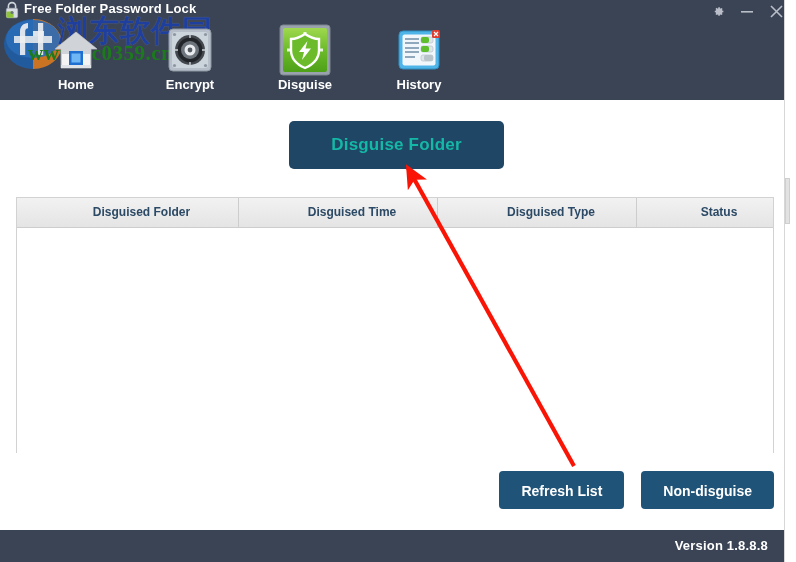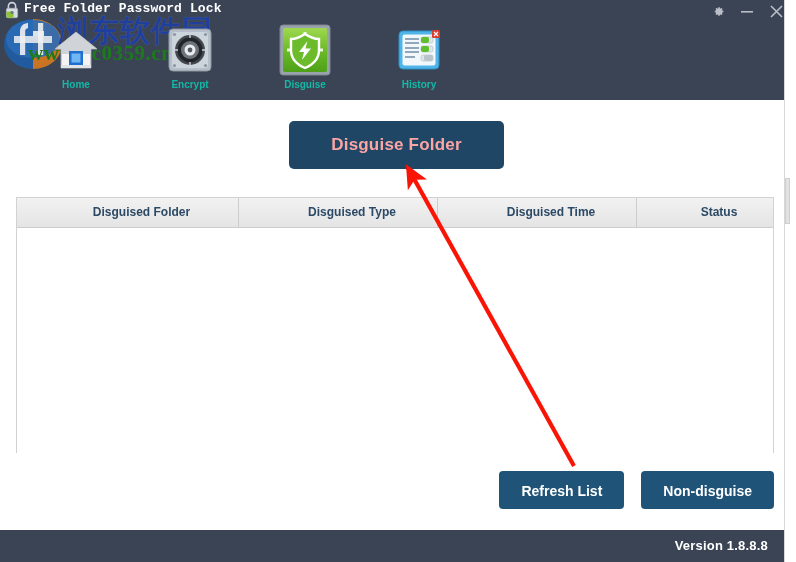--- a/index.html
+++ b/index.html
@@ -67,21 +67,20 @@
   }
   .title-text {
     position: absolute;
     left: 24px;
     top: 1px;
     font-size: 13px;
     font-weight: bold;
     color: #ffffff;
     letter-spacing: 0.1px;
     white-space: nowrap;
-    font-family: Liberation Mono, monospace;
   }
   .win-controls {
     position: absolute;
     top: 2px;
     right: 6px;
     height: 18px;
     display: flex;
     align-items: center;
     gap: 13px;
   }
@@ -153,23 +152,23 @@
     cursor: pointer;
   }
   .tool .ico {
     height: 52px;
     display: flex;
     align-items: center;
     justify-content: center;
     margin-top: 2px;
   }
   .tool .lbl {
-    font-size: 10px;
-    font-weight: bold;
-    color: #14b8a6;
+    font-size: 13px;
+    font-weight: bold;
+    color: #ffffff;
     margin-top: 2px;
     line-height: 14px;
   }
   .tool.active .ico svg { filter: none; }
 
   
   .content {
     position: absolute;
     top: 100px;
     left: 0;
@@ -180,21 +179,21 @@
 
   .primary-btn {
     position: absolute;
     left: 289px;
     top: 21px;
     width: 215px;
     height: 48px;
     background: #1f4664;
     border: none;
     border-radius: 5px;
-    color: #fca5a5;
+    color: #14b8a6;
     font-family: "Liberation Sans", sans-serif;
     font-size: 17px;
     font-weight: bold;
     cursor: pointer;
     letter-spacing: 0.2px;
   }
 
   
   .table-wrap {
     position: absolute;
@@ -420,22 +419,22 @@
     </div>
   </div>
 
   <div class="content">
 
     <button class="primary-btn">Disguise Folder</button>
 
     <div class="table-wrap">
       <div class="thead">
         <div class="th" style="width:222px">Disguised Folder</div>
+        <div class="th" style="width:199px">Disguised Time</div>
         <div class="th" style="width:199px">Disguised Type</div>
-        <div class="th" style="width:199px">Disguised Time</div>
         <div class="th" style="width:136px">Status</div>
       </div>
       <div class="tbody"></div>
     </div>
 
     <div class="btn-row">
       <button class="action-btn">Refresh List</button>
       <button class="action-btn">Non-disguise</button>
     </div>
 

